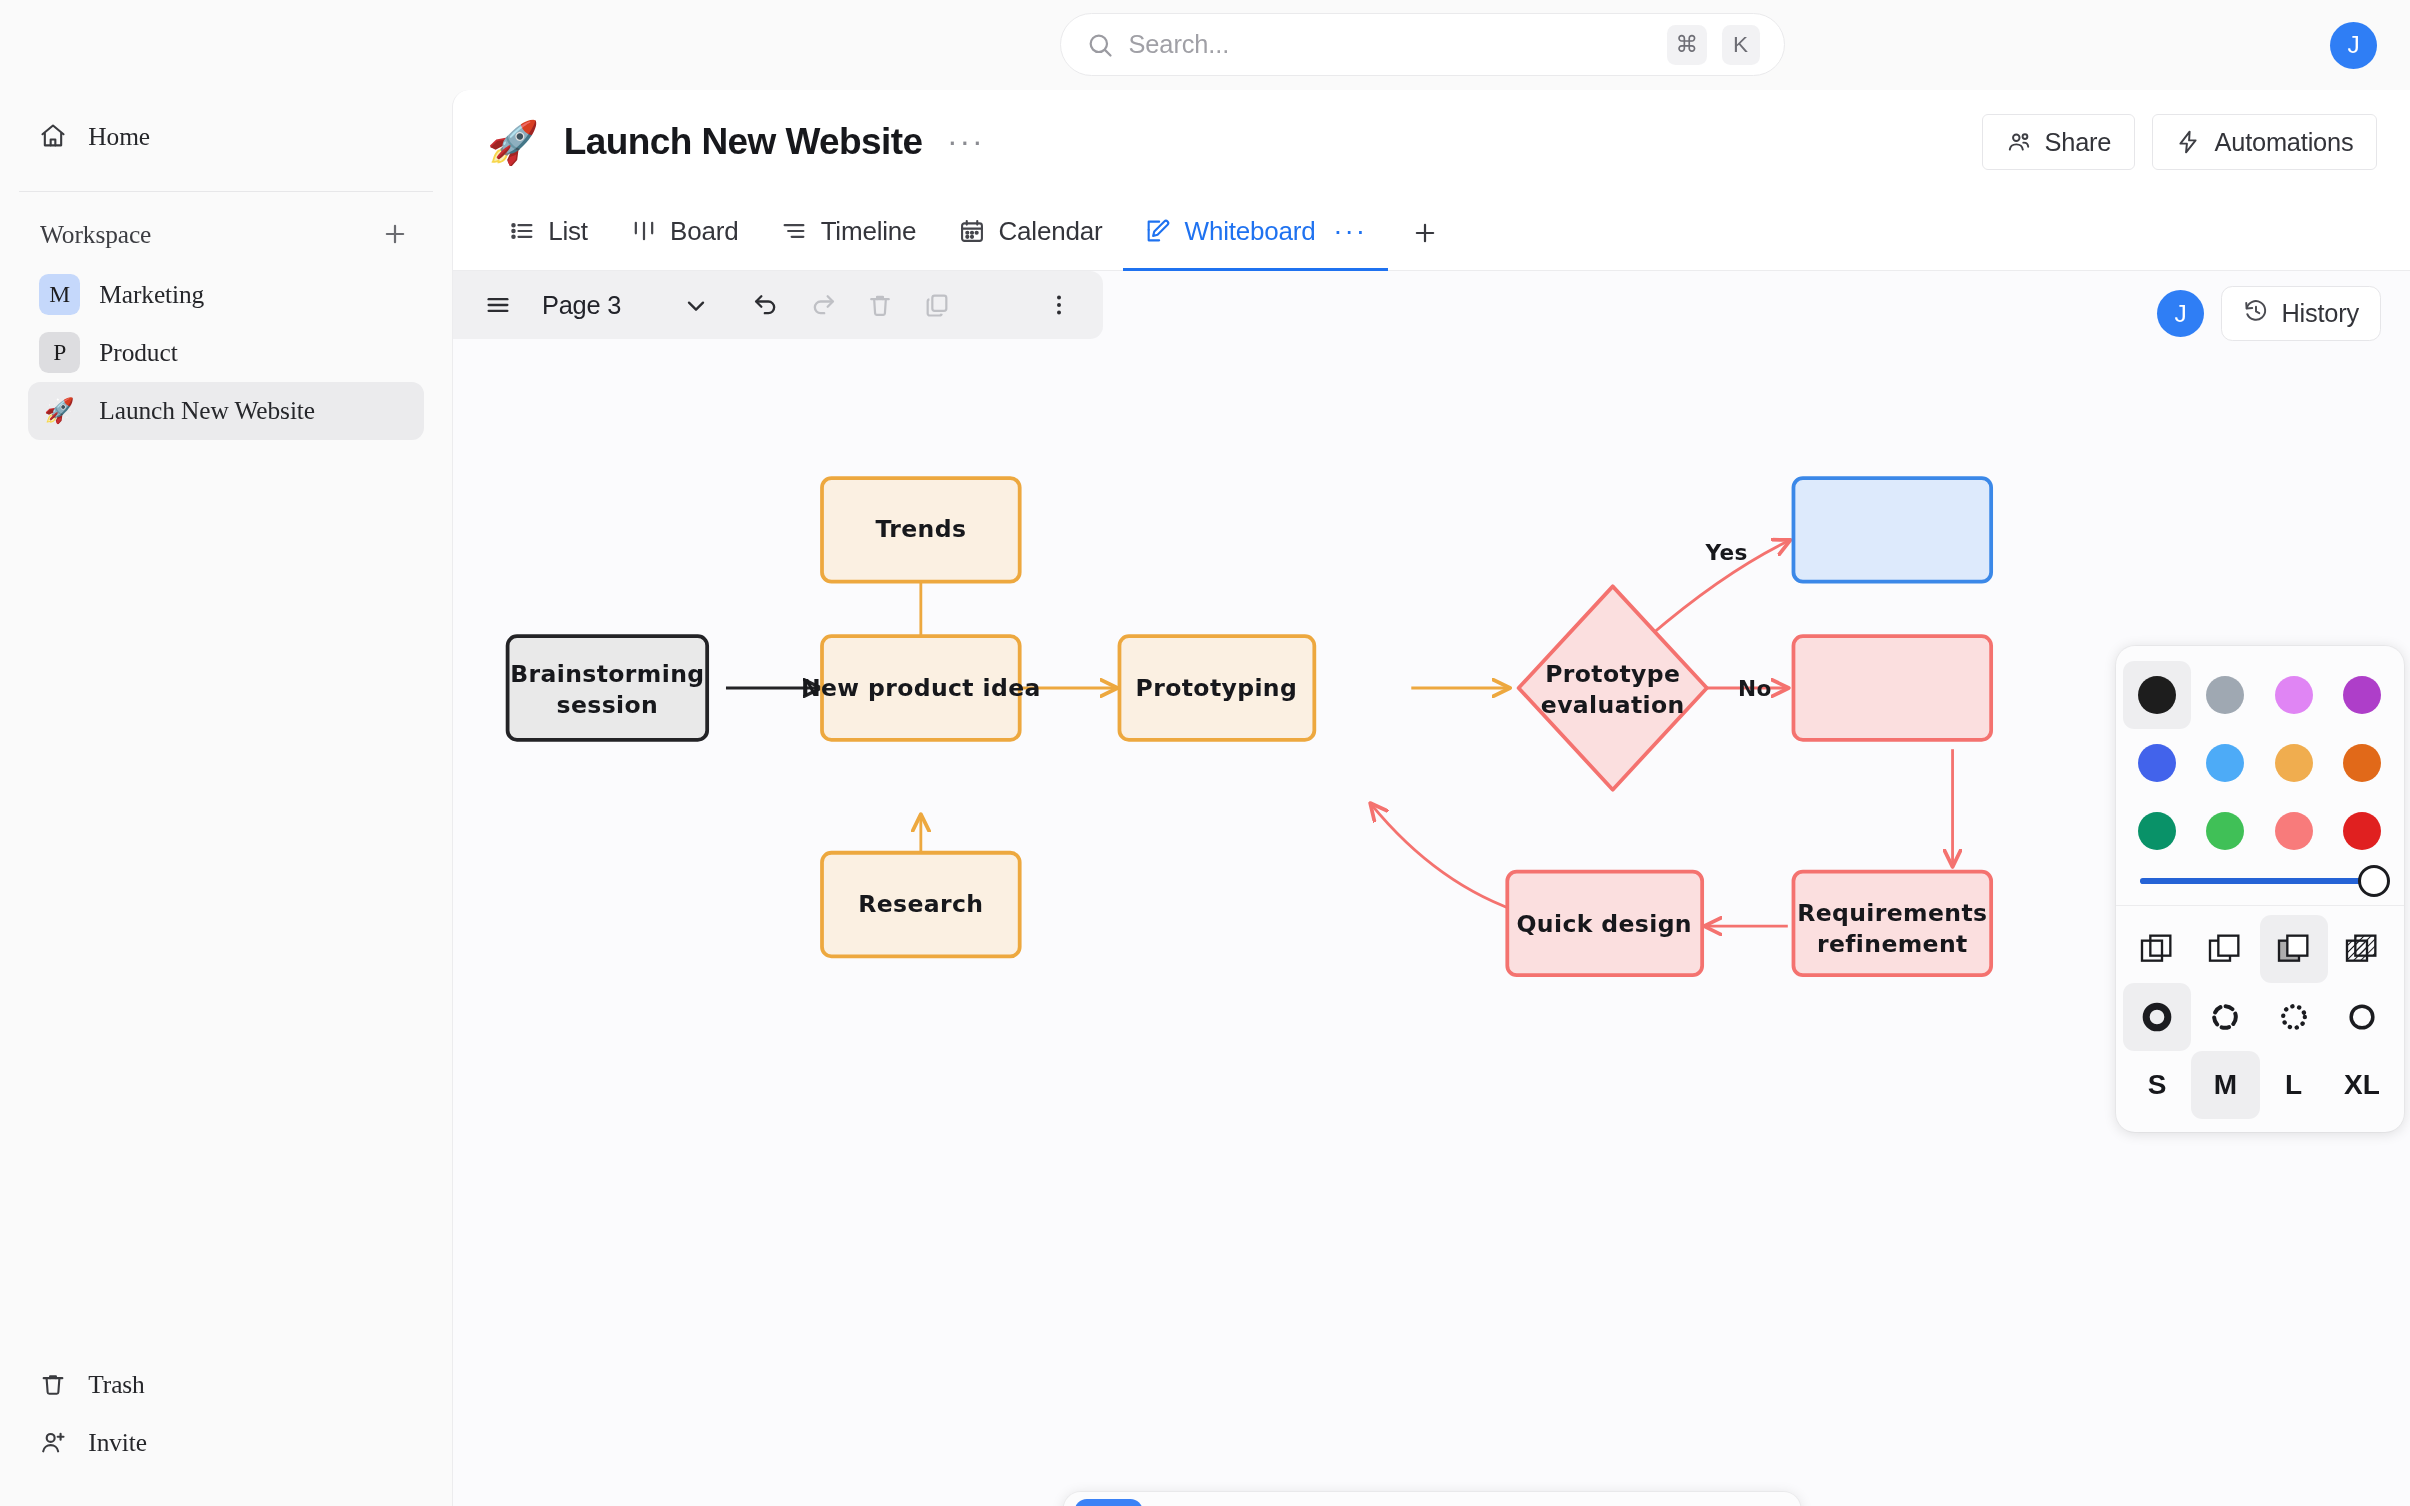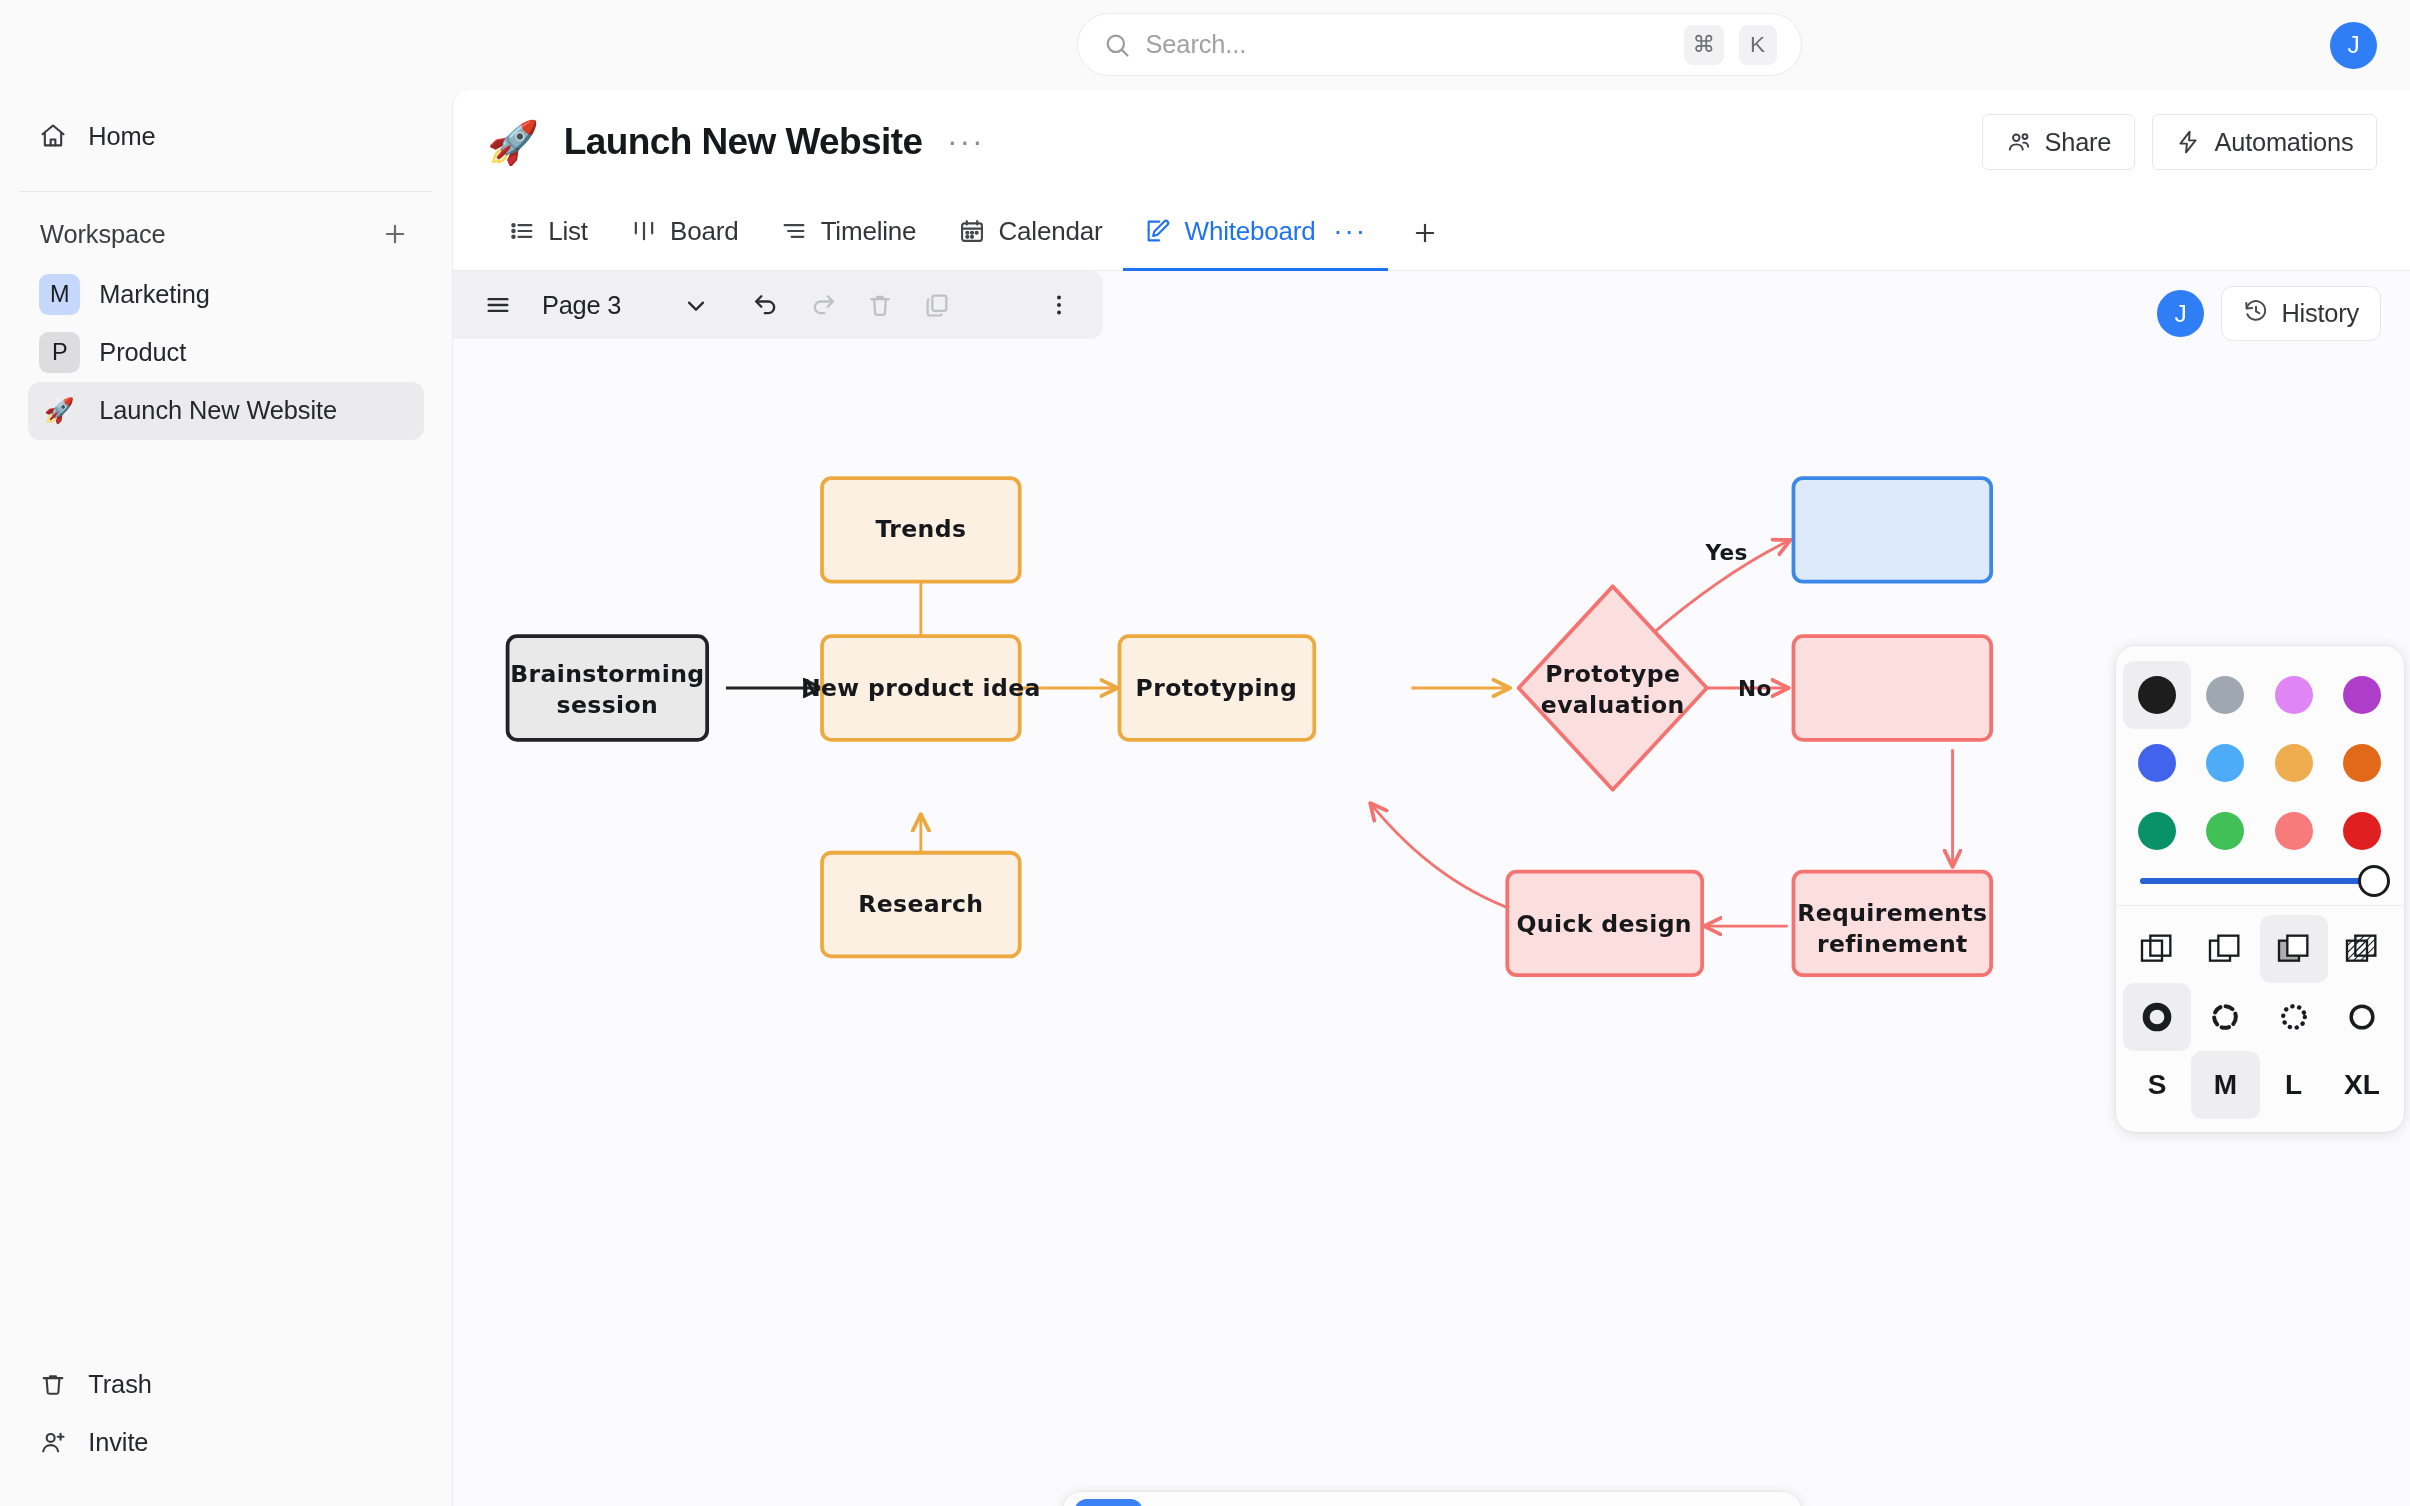--- a/index.html
+++ b/index.html
@@ -10,21 +10,21 @@
     overflow: hidden;
     -webkit-font-smoothing: antialiased;
   }
   .app { position: relative; width: 2411px; height: 1507px; display: flex; }
 
   
   .sidebar {
     width: 452px; height: 1507px;
     background: #fafafa;
     display: flex; flex-direction: column;
-    position: relative; flex: none;
+    position: relative; flex: none; font-family: Liberation Serif, serif;
   }
   .ws-switcher {
     display: flex; align-items: center; gap: 17px;
     margin: 19px 24.5px 0 32px; padding: 7.5px 3.8px;
     cursor: pointer;
   }
   .ws-avatar {
     width: 43px; height: 43px; border-radius: 10.4px;
     background: #e6e6e6; color: #2c2c2c;
     display: flex; align-items: center; justify-content: center;
@@ -73,21 +73,21 @@
   
   .main {
     flex: 1; height: 1507px; background: #ffffff;
     border-radius: 17px 0 0 0;
     border-left: 0.9px solid #ececee;
     display: flex; flex-direction: column;
     position: relative; overflow: hidden;
     margin-top: 90px;
   }
   .topbar {
-    position: absolute; top: 0; left: 17px; right: 0; height: 90px;
+    position: absolute; top: 0; left: 0; right: 0; height: 90px;
     background: #fafafa; display: flex; align-items: center;
     z-index: 60;
   }
   .search-wrap {
     position: absolute; left: 1060px; top: 13px;
     width: 725px; height: 63px;
     background: #ffffff; border: 0.9px solid #eaeaec; border-radius: 32px;
     display: flex; align-items: center; padding: 0 24.5px; gap: 15px;
     cursor: text;
   }

